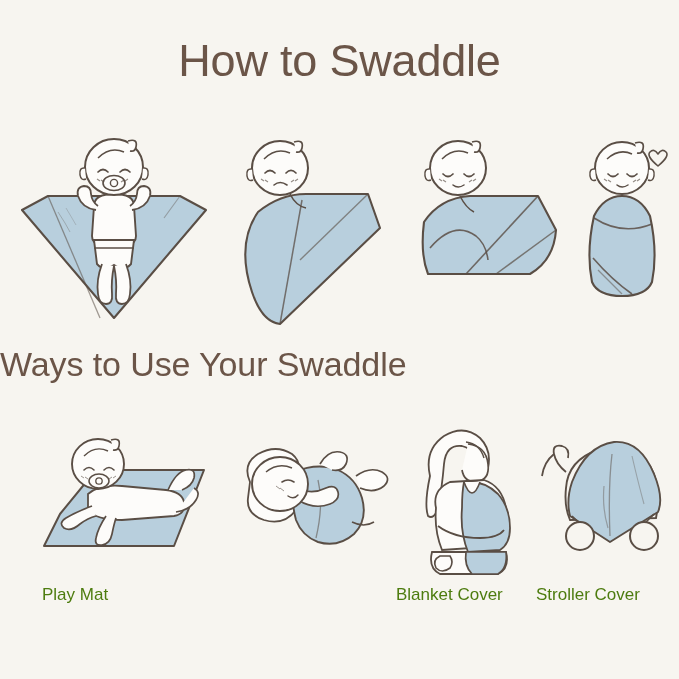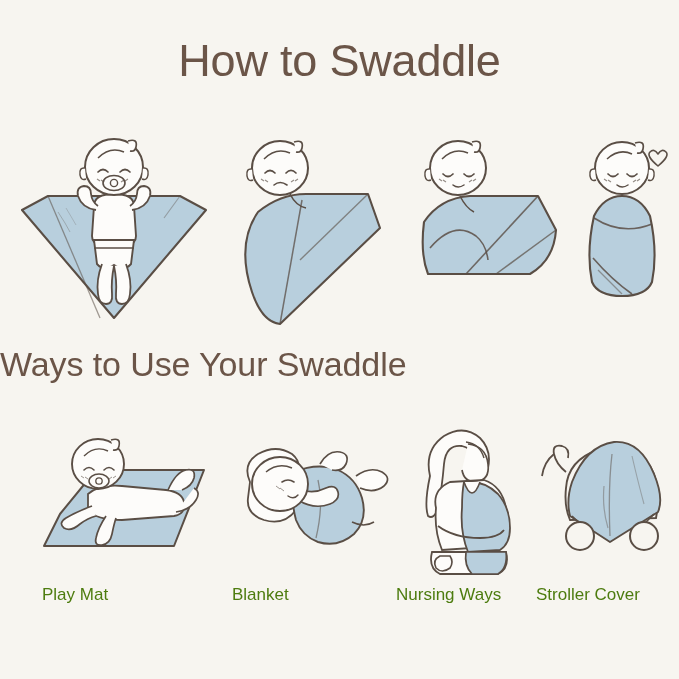--- a/index.html
+++ b/index.html
@@ -356,18 +356,17 @@
 
         <path d="M32 92 L38 98" fill="none" stroke="#5a4e45" stroke-width="1.7"></path>
         <path d="M114 90 L106 98" fill="none" stroke="#5a4e45" stroke-width="1.7"></path>
       </svg>
     </div>
 
   </div>
 
   <div class="labels">
     <div class="use-label label-1">Play Mat</div>
-    <div class="use-label label-2">Blanket</div>
-    <div class="use-label label-3">Nursing Ways</div>
+    <div class="use-label label-3">Blanket Cover</div>
     <div class="use-label label-4">Stroller Cover</div>
   </div>
 
 </div>
 
 </body></html>

